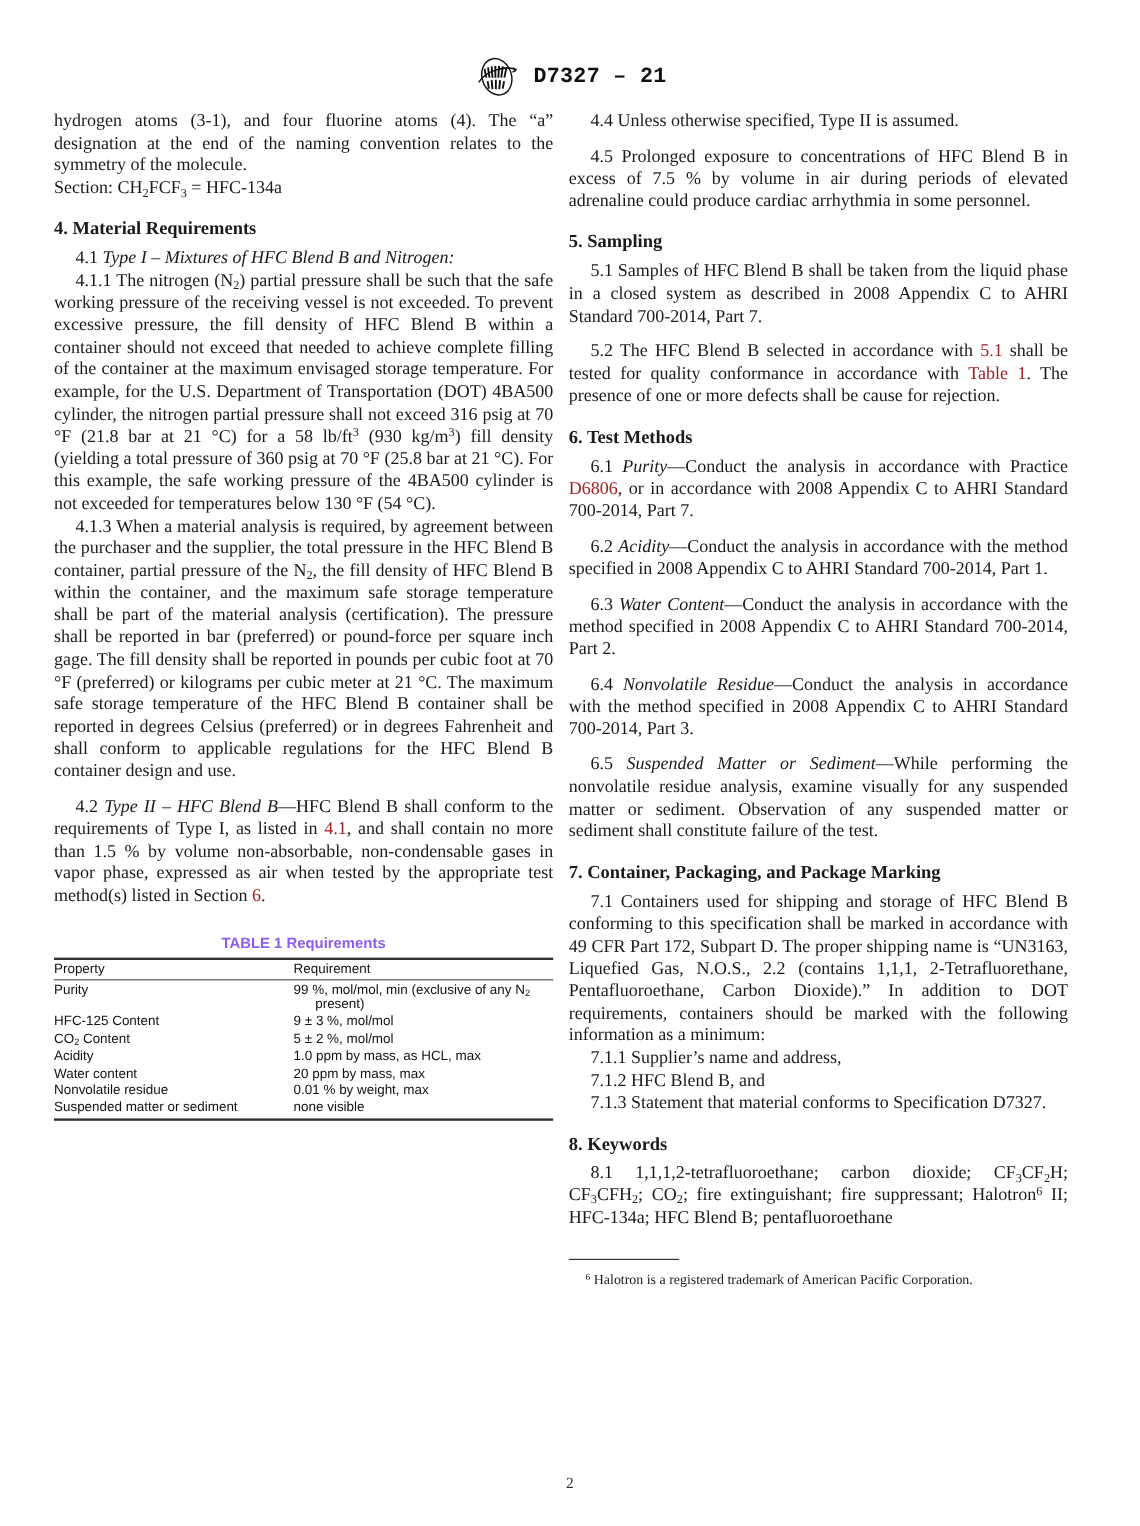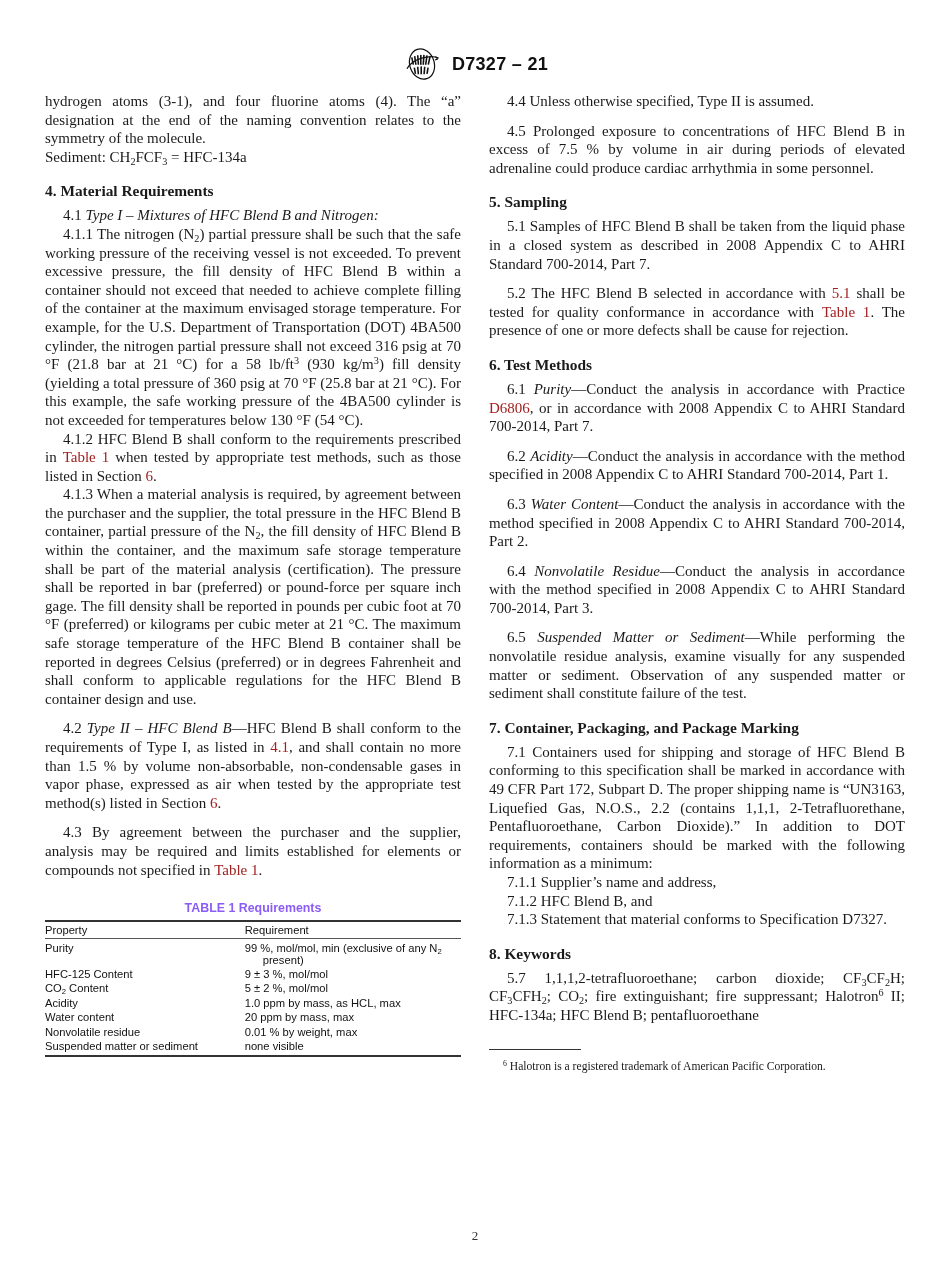--- a/index.html
+++ b/index.html
@@ -28,35 +28,35 @@
     align-items: center;
     justify-content: center;
     gap: 10px;
   }
   #astm-logo {
     width: 40px;
     height: 34px;
     flex: 0 0 auto;
   }
   #doc-header .hdr-title {
-    font-family: Liberation Sans, sans-serif;
+    font-family: Liberation Mono, monospace;
     font-weight: bold;
     font-size: 18px;
     letter-spacing: 0.3px;
     color: #111;
   }
 
   
   #page-body {
     position: absolute;
     top: 92px;
     left: 0;
     width: 950px;
     display: flex;
-    gap: 28px;
+    gap: 13px;
     padding: 0 45px;
     box-sizing: border-box;
   }
   .column {
     width: 416px;
     flex: 0 0 416px;
   }
 
   
   p.body-par {
@@ -186,35 +186,33 @@
   </svg>
   <span class="hdr-title">D7327 – 21</span>
 </div>
 
 <div id="page-body">
 
   <div class="column">
 
     <p class="body-par"><span>hydrogen atoms (3-1), and four fluorine atoms (4). The “a” designation at the end of the naming convention relates to the symmetry of the molecule.</span></p>
 
-    <p class="body-par"><span>Sediment: </span><span>CH</span><sub>2</sub><span>FCF</span><sub>3</sub><span> = HFC-134a</span></p>
+    <p class="body-par"><span>Section: </span><span>CH</span><sub>2</sub><span>FCF</span><sub>3</sub><span> = HFC-134a</span></p>
 
     <h2 class="section-head">4.  Material Requirements</h2>
 
     <p class="body-par indent"><span>4.1 </span><span class="it">Type I – Mixtures of HFC Blend B and Nitrogen:</span></p>
 
     <p class="body-par indent"><span>4.1.1  The nitrogen (N</span><sub>2</sub><span>) partial pressure shall be such that the safe working pressure of the receiving vessel is not exceeded. To prevent excessive pressure, the fill density of HFC Blend B within a container should not exceed that needed to achieve complete filling of the container at the maximum envisaged storage temperature. For example, for the U.S. Department of Transportation (DOT) 4BA500 cylinder, the nitrogen partial pressure shall not exceed 316 psig at 70 °F (21.8 bar at 21 °C) for a 58 lb/ft</span><sup>3</sup><span> (930 kg/m</span><sup>3</sup><span>) fill density (yielding a total pressure of 360 psig at 70 °F (25.8 bar at 21 °C). For this example, the safe working pressure of the 4BA500 cylinder is not exceeded for temperatures below 130 °F (54 °C).</span></p>
 
-    <p class="body-par indent"><span>4.1.2  HFC Blend B shall conform to the requirements prescribed in </span><a class="lnk" href="#" style="text-decoration:none">Table 1</a><span> when tested by appropriate test methods, such as those listed in Section </span><a class="lnk" href="#" style="text-decoration:none">6</a><span>.</span></p>
 
     <p class="body-par indent"><span>4.1.3  When a material analysis is required, by agreement between the purchaser and the supplier, the total pressure in the HFC Blend B container, partial pressure of the N</span><sub>2</sub><span>, the fill density of HFC Blend B within the container, and the maximum safe storage temperature shall be part of the material analysis (certification). The pressure shall be reported in bar (preferred) or pound-force per square inch gage. The fill density shall be reported in pounds per cubic foot at 70 °F (preferred) or kilograms per cubic meter at 21 °C. The maximum safe storage temperature of the HFC Blend B container shall be reported in degrees Celsius (preferred) or in degrees Fahrenheit and shall conform to applicable regulations for the HFC Blend B container design and use.</span></p>
 
     <p class="body-par indent gap-before"><span>4.2 </span><span class="it">Type II – HFC Blend B</span><span>—HFC Blend B shall conform to the requirements of Type I, as listed in </span><a class="lnk" href="#" style="text-decoration:none">4.1</a><span>, and shall contain no more than 1.5 % by volume non-absorbable, non-condensable gases in vapor phase, expressed as air when tested by the appropriate test method(s) listed in Section </span><a class="lnk" href="#" style="text-decoration:none">6</a><span>.</span></p>
 
-    <p class="body-par indent gap-before"><span>4.3  By agreement between the purchaser and the supplier, analysis may be required and limits established for elements or compounds not specified in </span><a class="lnk" href="#" style="text-decoration:none">Table 1</a><span>.</span></p>
 
     <div id="table1-wrap">
       <div id="table1-caption">TABLE 1 Requirements</div>
       <table id="table1">
         <thead>
           <tr>
             <th class="col-prop">Property</th>
             <th class="col-req">Requirement</th>
           </tr>
         </thead>
@@ -279,21 +277,21 @@
 
     <h2 class="section-head">7.  Container, Packaging, and Package Marking</h2>
 
     <p class="body-par indent">7.1  Containers used for shipping and storage of HFC Blend B conforming to this specification shall be marked in accordance with 49 CFR Part 172, Subpart D. The proper shipping name is “UN3163, Liquefied Gas, N.O.S., 2.2 (contains 1,1,1, 2-Tetrafluorethane, Pentafluoroethane, Carbon Dioxide).” In addition to DOT requirements, containers should be marked with the following information as a minimum:</p>
     <p class="body-par indent">7.1.1  Supplier’s name and address,</p>
     <p class="body-par indent">7.1.2  HFC Blend B, and</p>
     <p class="body-par indent">7.1.3  Statement that material conforms to Specification D7327.</p>
 
     <h2 class="section-head">8.  Keywords</h2>
 
-    <p class="body-par indent"><span>5.7  </span><span>1,1,1,2-tetrafluoroethane; carbon dioxide; CF</span><sub>3</sub><span>CF</span><sub>2</sub><span>H; CF</span><sub>3</sub><span>CFH</span><sub>2</sub><span>; CO</span><sub>2</sub><span>; fire extinguishant; fire suppressant; Halotron</span><sup>6</sup><span> II; HFC-134a; HFC Blend B; pentafluoroethane</span></p>
+    <p class="body-par indent"><span>8.1  </span><span>1,1,1,2-tetrafluoroethane; carbon dioxide; CF</span><sub>3</sub><span>CF</span><sub>2</sub><span>H; CF</span><sub>3</sub><span>CFH</span><sub>2</sub><span>; CO</span><sub>2</sub><span>; fire extinguishant; fire suppressant; Halotron</span><sup>6</sup><span> II; HFC-134a; HFC Blend B; pentafluoroethane</span></p>
 
     <div id="footnote-block">
       <div id="footnote-rule"></div>
       <p class="fn-text"><sup>6</sup><span> Halotron is a registered trademark of American Pacific Corporation.</span></p>
     </div>
 
   </div>
 </div>
 
 <div id="page-number">2</div>

